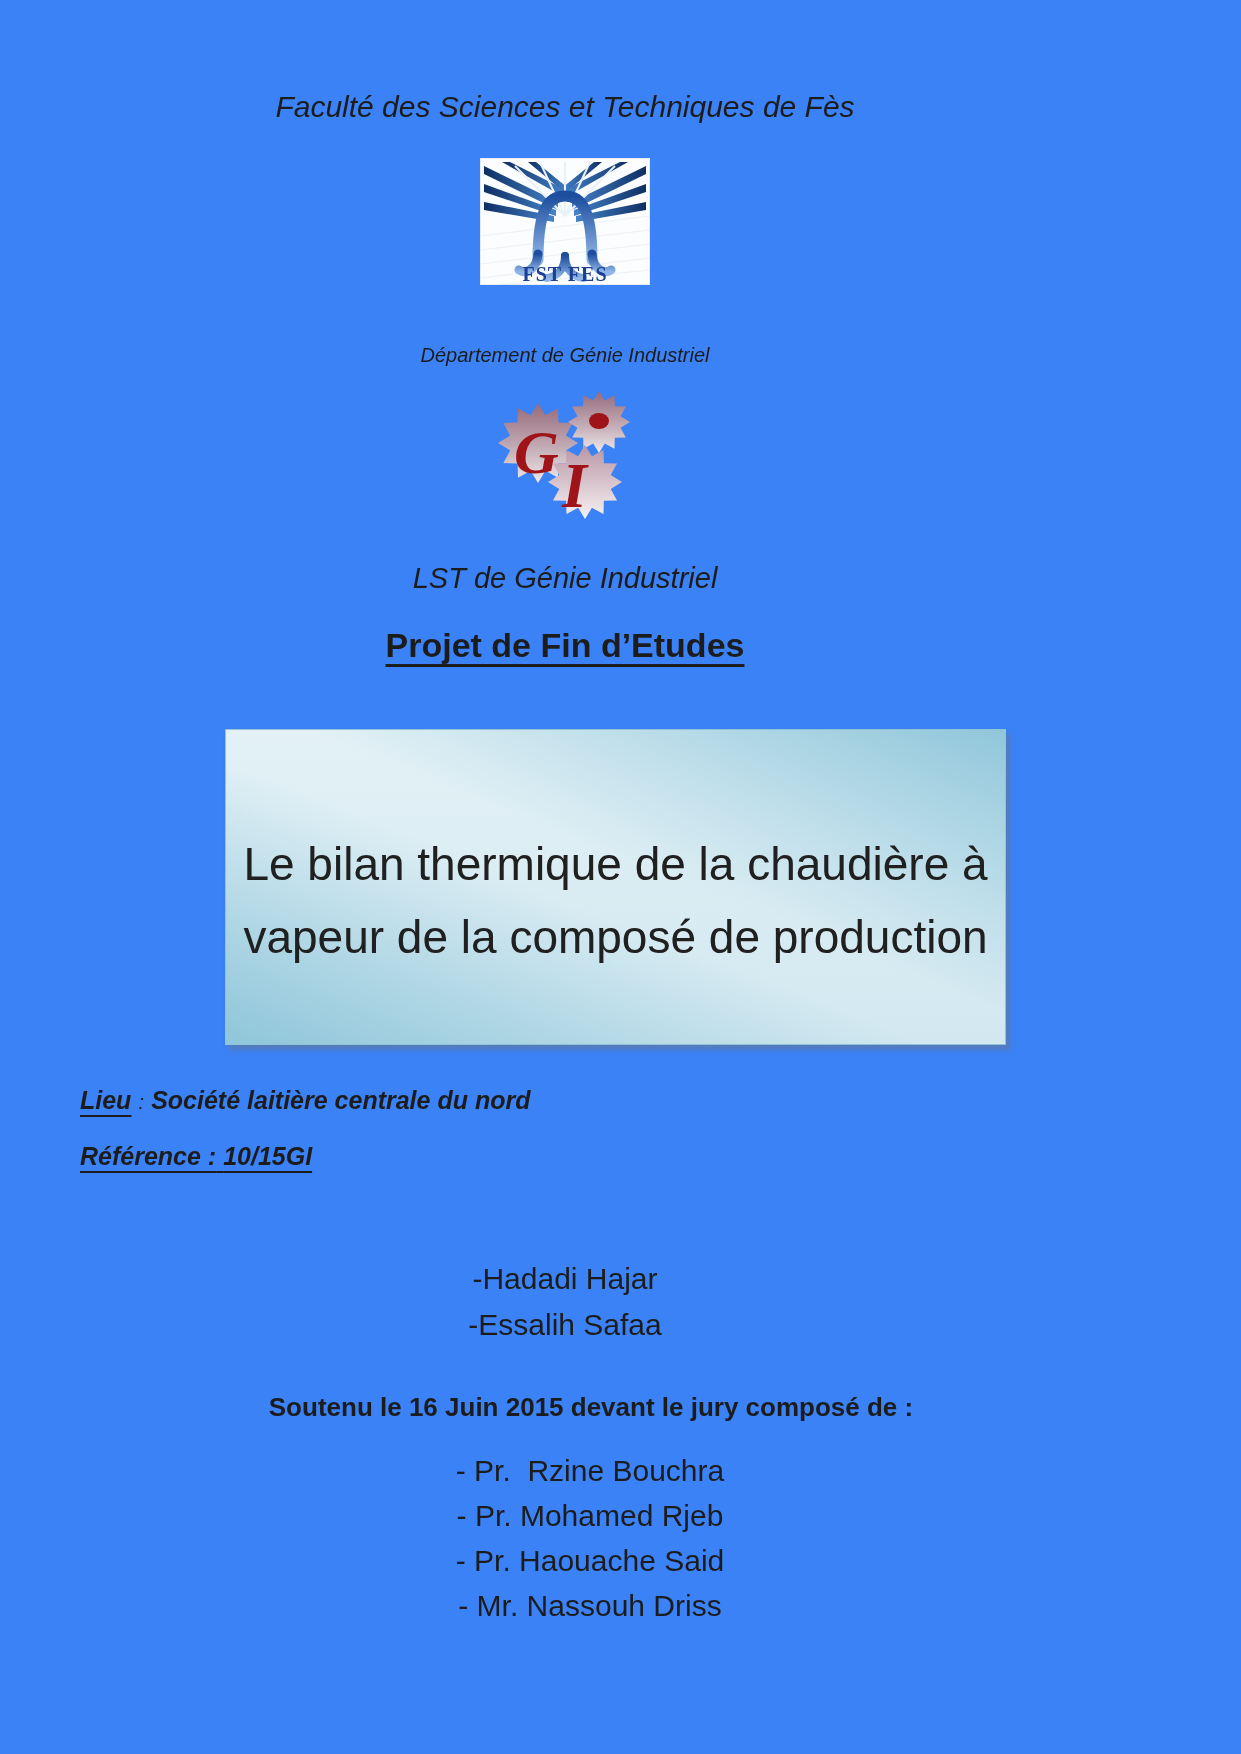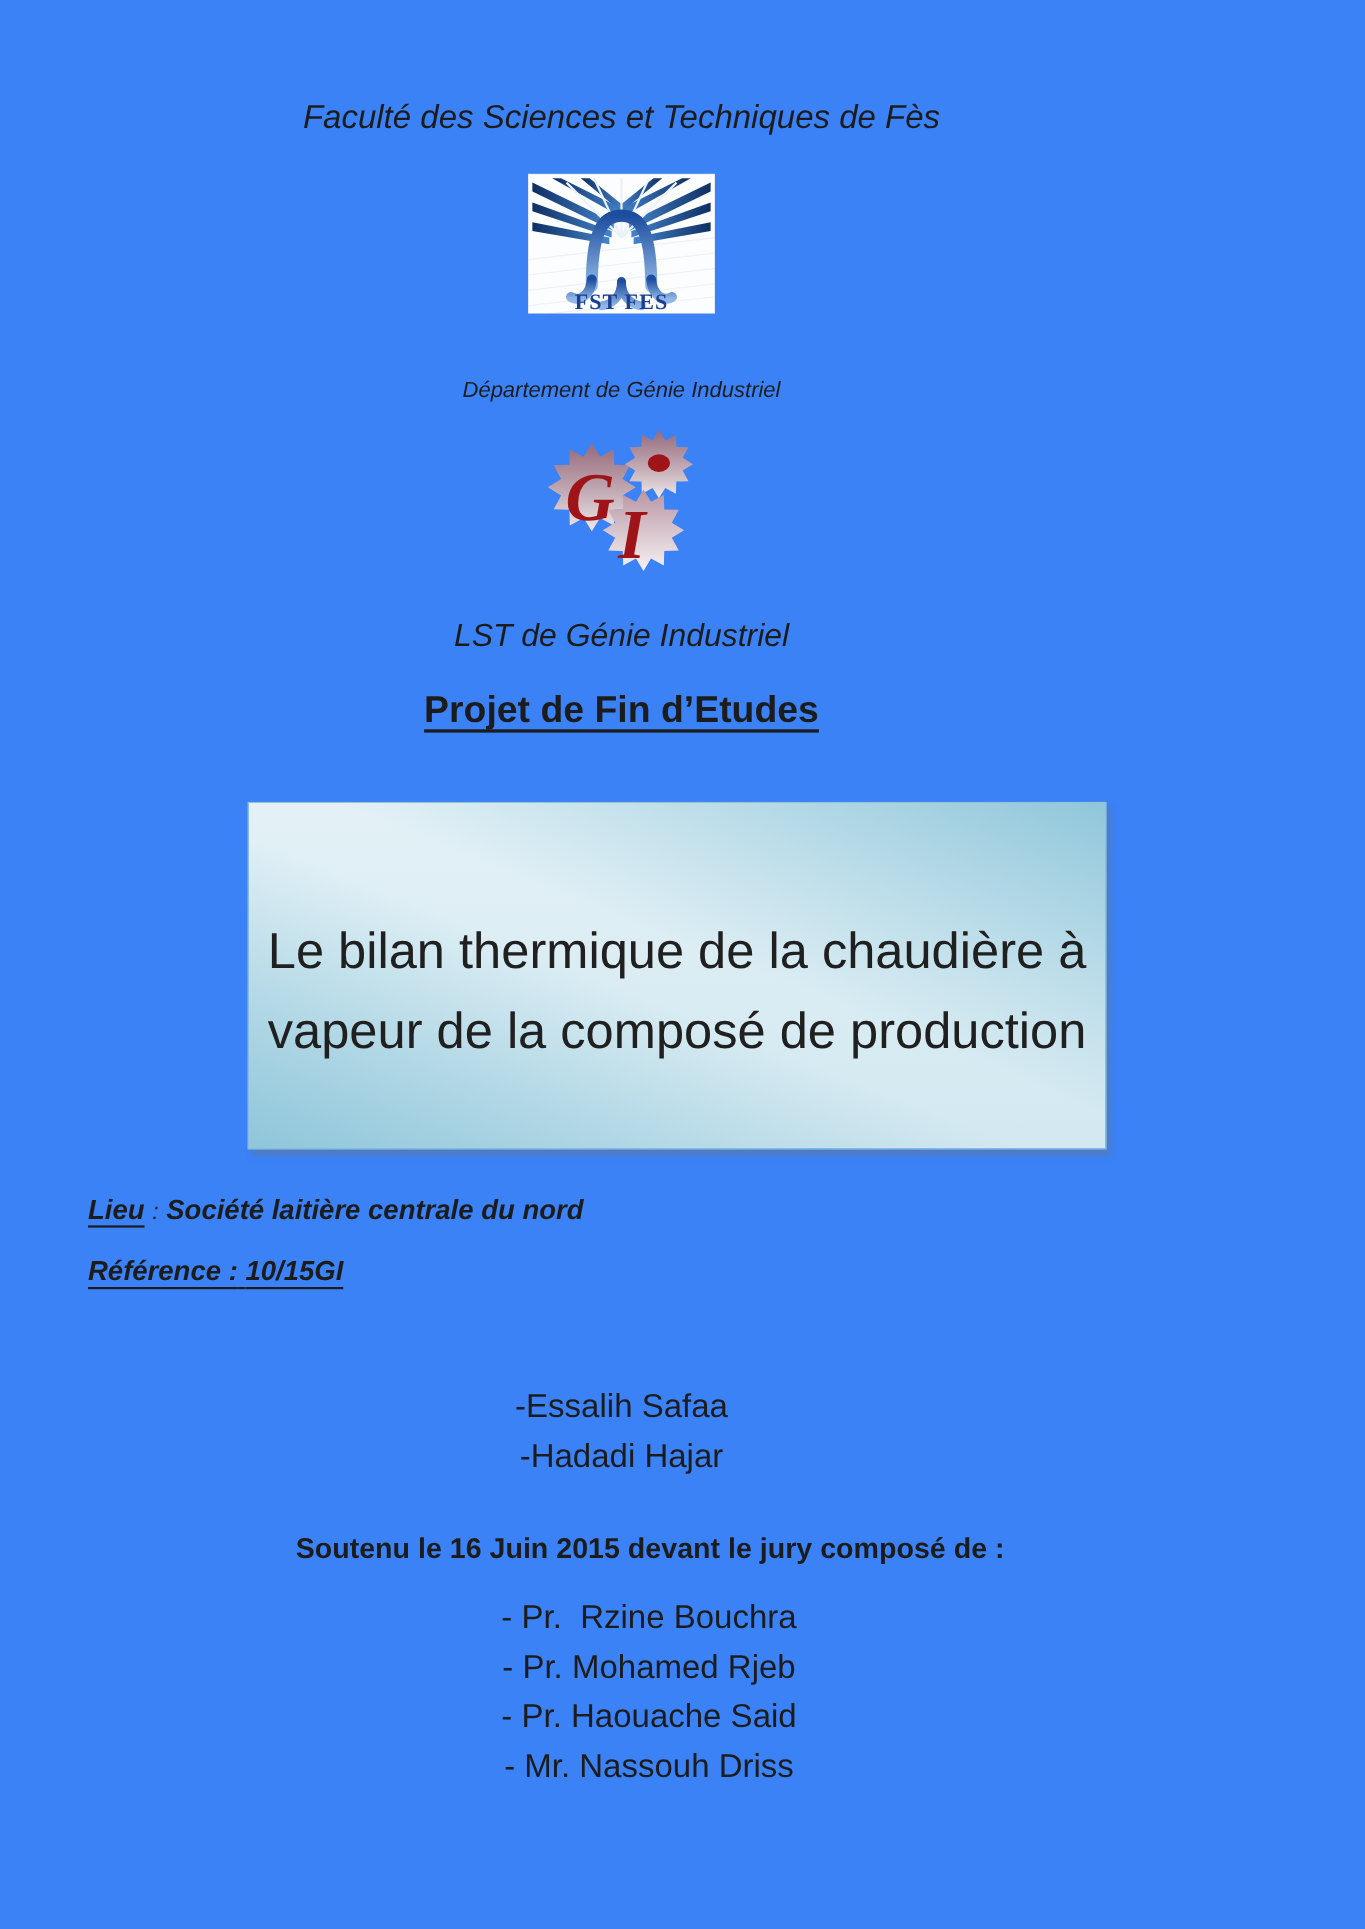--- a/index.html
+++ b/index.html
@@ -150,22 +150,22 @@
     <span>Société laitière centrale du nord</span>
   </div>
 
   <div class="left-line reference">
     <span class="u"><span>Référence :</span>
       <span>10/15GI</span></span>
   </div>
 
 
   <div class="authors">
+    <div class="author-line">-Hadadi Hajar</div>
     <div class="author-line">-Essalih Safaa</div>
-    <div class="author-line">-Hadadi Hajar</div>
   </div>
 
   <div class="defense-intro">Soutenu le 16 Juin 2015 devant le jury composé de :</div>
 
   <div class="jury">
     <div class="jury-line">- Pr.  Rzine Bouchra</div>
     <div class="jury-line">- Pr. Mohamed Rjeb</div>
     <div class="jury-line">- Pr. Haouache Said</div>
     <div class="jury-line">- Mr. Nassouh Driss</div>
   </div>

